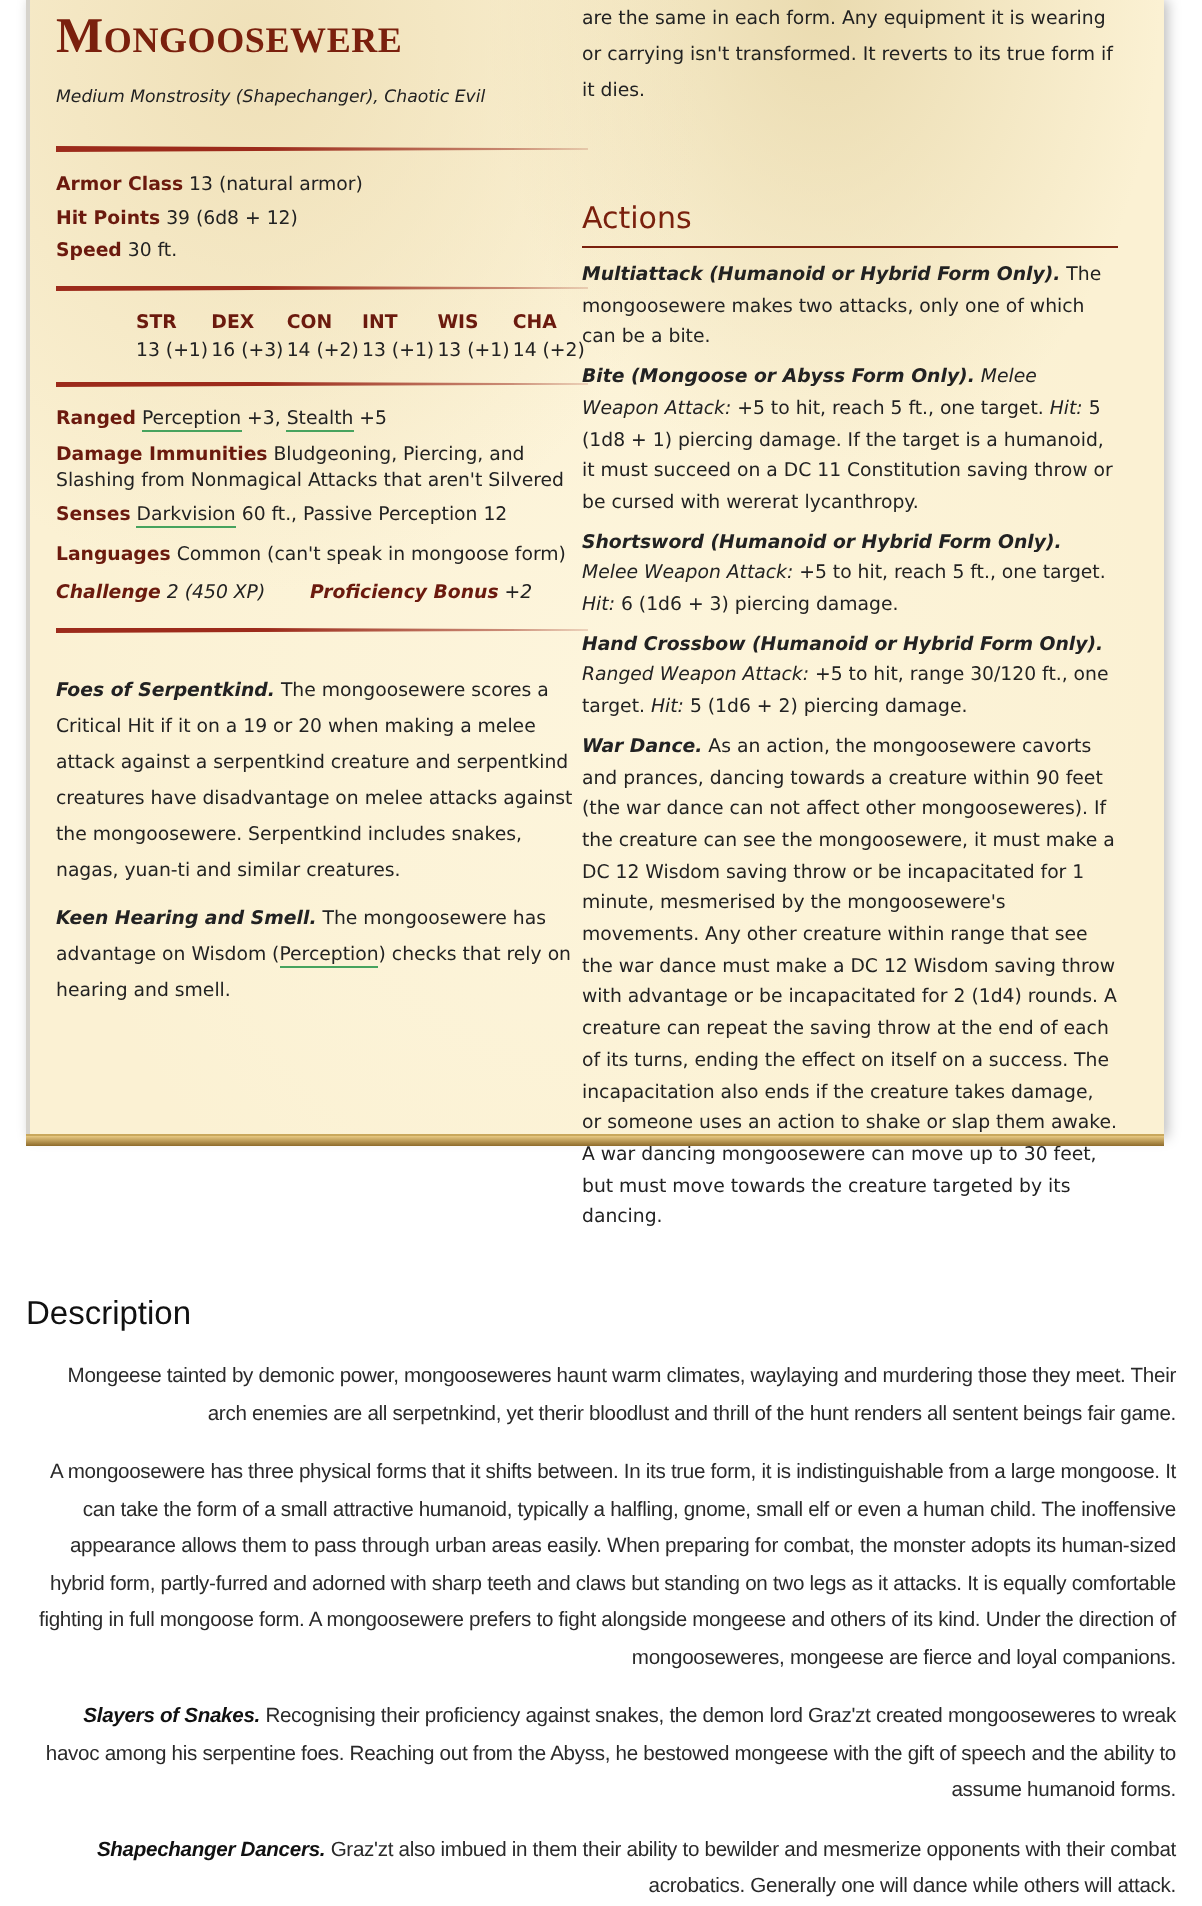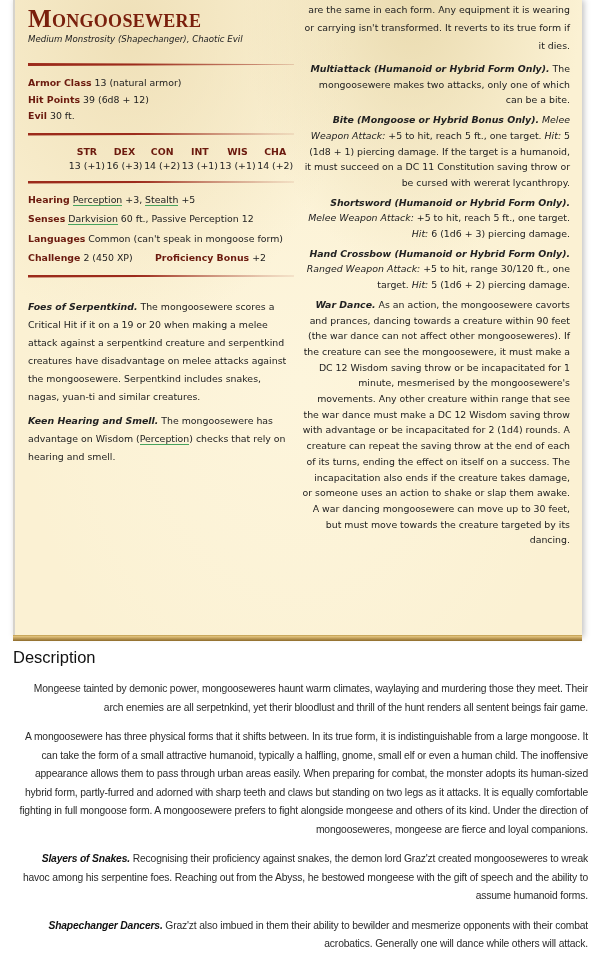--- a/index.html
+++ b/index.html
@@ -1,51 +1,51 @@
 <!DOCTYPE html>
 <html><head>
 <meta charset="utf-8">
 <style>
   * { box-sizing: border-box; margin: 0; padding: 0; }
   html, body { width: 601px; height: 953px; background: #ffffff; overflow: hidden; }
   body { font-family: "Liberation Sans", sans-serif; color: #222; position: relative; }
 
   .statblock {
-    position: absolute; left: 13px; top: 0; width: 569px; height: 637px;
+    position: absolute; left: 13px; top: 0; width: 569px; height: 569px;
     background: #fbf1d3;
     background-image: radial-gradient(ellipse at 20% 5%, #efe0b8 0%, rgba(239,224,184,0) 35%),
                       radial-gradient(ellipse at 70% 0%, #eadbb0 0%, rgba(234,219,176,0) 30%),
                       radial-gradient(ellipse at 50% 60%, #fdf5dc 0%, rgba(253,245,220,0) 70%);
     border-left: 2px solid #d6d3cc;
     box-shadow: 2px 0 6px rgba(0,0,0,0.25);
     font-family: "DejaVu Sans", sans-serif;
     font-size: 9.4px; line-height: 15.6px; color: #222;
   }
   .statblock::after {
     content: ""; position: absolute; left: -2px; right: 0; bottom: -4px; height: 5px;
     background: linear-gradient(#e8c982, #8d6a2a);
     border-top: 1px solid #c9a85c;
   }
   .col-left { position: absolute; left: 13px; top: 6px; width: 266px; }
-  .col-right { position: absolute; left: 287px; top: 0; width: 268px; text-align: right; }
+  .col-right { position: absolute; left: 276px; top: 0; width: 268px; }
 
   .title {
     font-family: "Liberation Serif", serif; font-variant: small-caps; font-weight: bold;
     color: #7a200d; font-size: 25px; line-height: 26px; letter-spacing: 0.3px;
   }
-  .subtitle { font-style: italic; font-size: 8.6px; line-height: 12px; margin-top: 1px; color: #222; }
+  .subtitle { font-style: italic; font-size: 8.6px; line-height: 12px; margin-top: 11px; color: #222; }
 
   .taper {
     height: 3px; margin: 0;
     background: linear-gradient(to right, #9c2b1b 0%, #9c2b1b 40%, rgba(156,43,27,0.35) 100%);
     clip-path: polygon(0 0, 100% 40%, 100% 60%, 0 100%);
   }
   .prop { color: #6b1a0e; font-weight: bold; text-align: right; }
   .line { font-size: 9.4px; line-height: 16.5px; }
-  .abilities { display: flex; justify-content: space-between; text-align: center; padding: 0 0; margin-left: 40px; }
+  .abilities { display: flex; justify-content: space-between; padding: 0 0; margin-left: 40px; }
   .ability { width: 44px; }
   .ability .name { color: #6b1a0e; font-weight: bold; font-size: 9.4px; line-height: 15px; }
   .ability .score { font-size: 9.4px; line-height: 14px; }
   .link-plain { border-bottom: 1px solid #47a35e; }
 
   .trait { margin-bottom: 6px; font-size: 9.4px; line-height: 18px; }
   .trait .tn { font-weight: bold; font-style: italic; }
   .it { font-style: italic; }
 
   .actions-h {
@@ -65,21 +65,21 @@
 
 <div class="statblock">
   <div class="col-left">
     <div class="title">Mongoosewere</div>
     <div class="subtitle">Medium Monstrosity (Shapechanger), Chaotic Evil</div>
     <div class="taper" style="margin-top:18px;"></div>
 
     <div style="margin-top:9px;">
       <div class="line"><span class="prop">Armor Class</span> <span>13 (natural armor)</span></div>
       <div class="line"><span class="prop">Hit Points</span> <span>39 (6d8 + 12)</span></div>
-      <div class="line"><span class="prop">Evil</span> <span>30 ft.</span></div>
+      <div class="line"><span class="prop">Speed</span> <span>30 ft.</span></div>
     </div>
 
     <div class="taper" style="margin-top:8px;"></div>
 
     <div class="abilities" style="margin-top:8px;">
       <div class="ability">
           <div class="name">STR</div>
           <div class="score">13 (+1)</div>
         </div>
       <div class="ability">
@@ -100,43 +100,45 @@
         </div>
       <div class="ability">
           <div class="name">CHA</div>
           <div class="score">14 (+2)</div>
         </div>
     </div>
 
     <div class="taper" style="margin-top:8px;"></div>
 
     <div style="margin-top:8px;">
-      <div class="line" style="margin-bottom:3px;"><span class="prop">Hearing</span> <span class="link-plain">Perception</span><span> +3, </span><span class="link-plain">Stealth</span><span> +5</span></div>
+      <div class="line" style="margin-bottom:3px;"><span class="prop">Ranged</span> <span class="link-plain">Perception</span><span> +3, </span><span class="link-plain">Stealth</span><span> +5</span></div>
+      <div style="line-height:13px; margin-bottom:3px;"><span class="prop">Damage Immunities</span> <span>Bludgeoning, Piercing, and Slashing from Nonmagical Attacks that aren't Silvered</span></div>
       <div class="line" style="margin-bottom:3px;"><span class="prop">Senses</span> <span class="link-plain">Darkvision</span><span> 60 ft., Passive Perception 12</span></div>
       <div class="line" style="margin-bottom:3px;"><span class="prop">Languages</span> <span>Common (can't speak in mongoose form)</span></div>
-      <div class="line" style="display:flex;">
+      <div class="line" style="display:flex;font-style:italic;">
         <div style="width:127px;"><span class="prop">Challenge</span> <span>2 (450 XP)</span></div>
         <div><span class="prop">Proficiency Bonus</span> <span>+2</span></div>
       </div>
     </div>
 
     <div class="taper" style="margin-top:8px;"></div>
 
     <div style="margin-top:20px;">
       <div class="trait"><span class="tn">Foes of Serpentkind.</span><span> The mongoosewere scores a Critical Hit if it on a 19 or 20 when making a melee attack against a serpentkind creature and serpentkind creatures have disadvantage on melee attacks against the mongoosewere. Serpentkind includes snakes, nagas, yuan-ti and similar creatures.</span></div>
       <div class="trait"><span class="tn">Keen  Hearing and Smell.</span><span> The mongoosewere has advantage on Wisdom (</span><span class="link-plain">Perception</span><span>) checks that rely on hearing and smell.</span></div>
     </div>
   </div>
 
   <div class="col-right">
     <div class="trait" style="margin-top:1px;">are the same in each form. Any equipment it is wearing or carrying isn't transformed. It reverts to its true form if it dies.</div>
 
+    <div class="actions-h">Actions</div>
 
     <div class="action"><span class="an">Multiattack (Humanoid or Hybrid Form Only).</span><span> The mongoosewere makes two attacks, only one of which can be a bite.</span></div>
-    <div class="action"><span class="an">Bite (Mongoose or Hybrid Bonus Only).</span><span class="it"> Melee Weapon Attack:</span><span> +5 to hit, reach 5 ft., one target. </span><span class="it">Hit:</span><span> 5 (1d8 + 1) piercing damage. If the target is a humanoid, it must succeed on a DC 11 Constitution saving throw or be cursed with wererat lycanthropy.</span></div>
+    <div class="action"><span class="an">Bite (Mongoose or Abyss Form Only).</span><span class="it"> Melee Weapon Attack:</span><span> +5 to hit, reach 5 ft., one target. </span><span class="it">Hit:</span><span> 5 (1d8 + 1) piercing damage. If the target is a humanoid, it must succeed on a DC 11 Constitution saving throw or be cursed with wererat lycanthropy.</span></div>
     <div class="action"><span class="an">Shortsword (Humanoid or Hybrid Form Only).</span><span class="it"> Melee Weapon Attack:</span><span> +5 to hit, reach 5 ft., one target. </span><span class="it">Hit:</span><span> 6 (1d6 + 3) piercing damage.</span></div>
     <div class="action"><span class="an">Hand Crossbow (Humanoid or Hybrid Form Only).</span><span class="it"> Ranged Weapon Attack:</span><span> +5 to hit, range 30/120 ft., one target. </span><span class="it">Hit:</span><span> 5 (1d6 + 2) piercing damage.</span></div>
     <div class="action"><span class="an">War Dance.</span><span> As an action, the mongoosewere cavorts and prances, dancing towards a creature within 90 feet (the war dance can not affect other mongooseweres). If the creature can see the mongoosewere, it must make a DC 12 Wisdom saving throw or be incapacitated for 1 minute, mesmerised by the mongoosewere's movements. Any other creature within range that see the war dance must make a DC 12 Wisdom saving throw with advantage or be incapacitated for 2 (1d4) rounds. A creature can repeat the saving throw at the end of each of its turns, ending the effect on itself on a success. The incapacitation also ends if the creature takes damage, or someone uses an action to shake or slap them awake. A war dancing mongoosewere can move up to 30 feet, but must move towards the creature targeted by its dancing.</span></div>
   </div>
 </div>
 
 <div class="desc">
   <h2>Description</h2>
   <p>Mongeese tainted by demonic power, mongooseweres haunt warm climates, waylaying and murdering those they meet. Their arch enemies are all serpetnkind, yet therir bloodlust and thrill of the hunt renders all sentent beings fair game.</p>
   <p>A mongoosewere has three physical forms that it shifts between. In its true form, it is indistinguishable from a large mongoose. It can take the form of a small attractive humanoid, typically a halfling, gnome, small elf or even a human child. The inoffensive appearance allows them to pass through urban areas easily.  When preparing for combat, the monster adopts its human-sized hybrid form,  partly-furred and adorned with sharp teeth and claws but standing on two legs as it attacks. It is equally comfortable fighting in full mongoose form. A mongoosewere prefers to fight alongside mongeese and others of its kind. Under the direction of mongooseweres, mongeese are fierce and loyal companions.</p>

